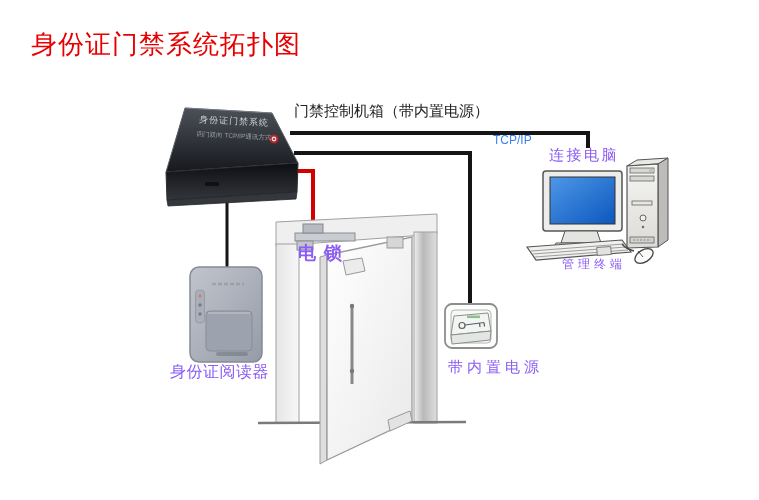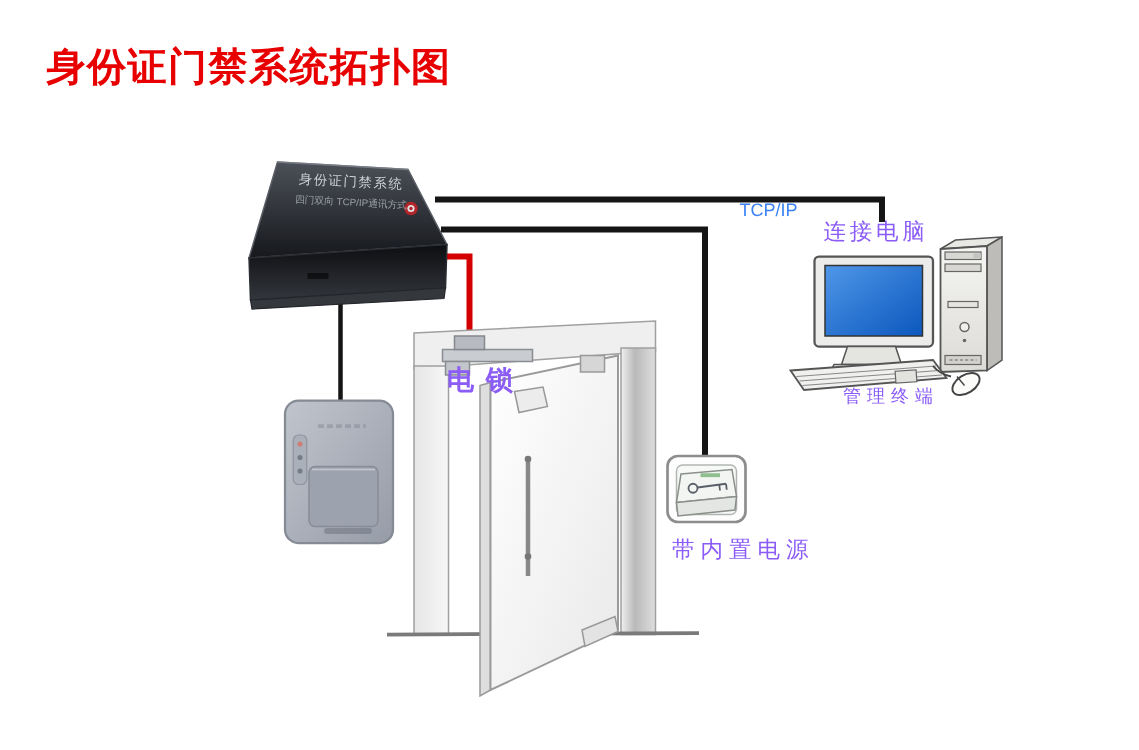--- a/index.html
+++ b/index.html
@@ -3,21 +3,21 @@
 <meta charset="utf-8">
 <style>
   html,body{margin:0;padding:0;background:#ffffff;}
   .canvas{
     position:relative;width:759px;height:500px;background:#ffffff;
     font-family:"Liberation Sans",sans-serif;overflow:hidden;
   }
   .art{position:absolute;left:0;top:0;}
   .lbl{position:absolute;color:#8b5cf6;white-space:nowrap;line-height:1.1;
        font-family:"Liberation Sans",sans-serif;}
-  .title{left:31px;top:30px;font-size:26px;font-weight:bold;color:#e80000;letter-spacing:1px;}
+  .title{left:31px;top:30px;font-size:26px;font-weight:normal;color:#e80000;letter-spacing:1px;}
   .controller-label{left:294px;top:103px;font-size:15px;color:#222;}
   .tcpip{left:493px;top:134px;font-size:12px;color:#3b82f6;}
   .connect-pc{left:549px;top:147px;font-size:15px;letter-spacing:2.5px;}
   .terminal{left:562px;top:258px;font-size:12px;letter-spacing:4px;}
   .lock-label{left:298px;top:244px;font-size:18px;font-weight:bold;letter-spacing:8px;}
   .reader-label{left:170px;top:363px;font-size:16px;letter-spacing:0.5px;}
   .exit-label{left:448px;top:359px;font-size:15px;letter-spacing:4px;}
   .box-line1{left:186px;top:117px;width:96px;text-align:center;font-size:9px;
              color:#ccd0d8;letter-spacing:1px;transform:rotate(3deg);}
   .box-line2{left:184px;top:132px;width:100px;text-align:center;font-size:6.5px;
@@ -175,29 +175,31 @@
 
     <g>
       <path d="M634,251 q -8,-2 -12,-7" fill="none" stroke="#444444" stroke-width="1.3"></path>
       <ellipse cx="644" cy="256" rx="10" ry="6" transform="rotate(-32 644 256)" fill="#fbfbf9" stroke="#444444" stroke-width="1.3"></ellipse>
       <line x1="638" y1="251" x2="643" y2="257" stroke="#444444" stroke-width="0.9"></line>
     </g>
   </svg>
 
   <div class="lbl title">身份证门禁系统拓扑图</div>
 
+  <div class="lbl controller-label">门禁控制机箱（带内置电源）</div>
 
   <div class="lbl box-line1">身份证门禁系统</div>
 
   <div class="lbl box-line2">四门双向 TCP/IP通讯方式</div>
 
   <div class="lbl tcpip">TCP/IP</div>
 
   <div class="lbl connect-pc">连接电脑</div>
 
   <div class="lbl terminal">管理终端</div>
 
   <div class="lbl lock-label">电锁</div>
 
+  <div class="lbl reader-label">身份证阅读器</div>
 
   <div class="lbl exit-label">带内置电源</div>
 
 </div>
 
 </body></html>

